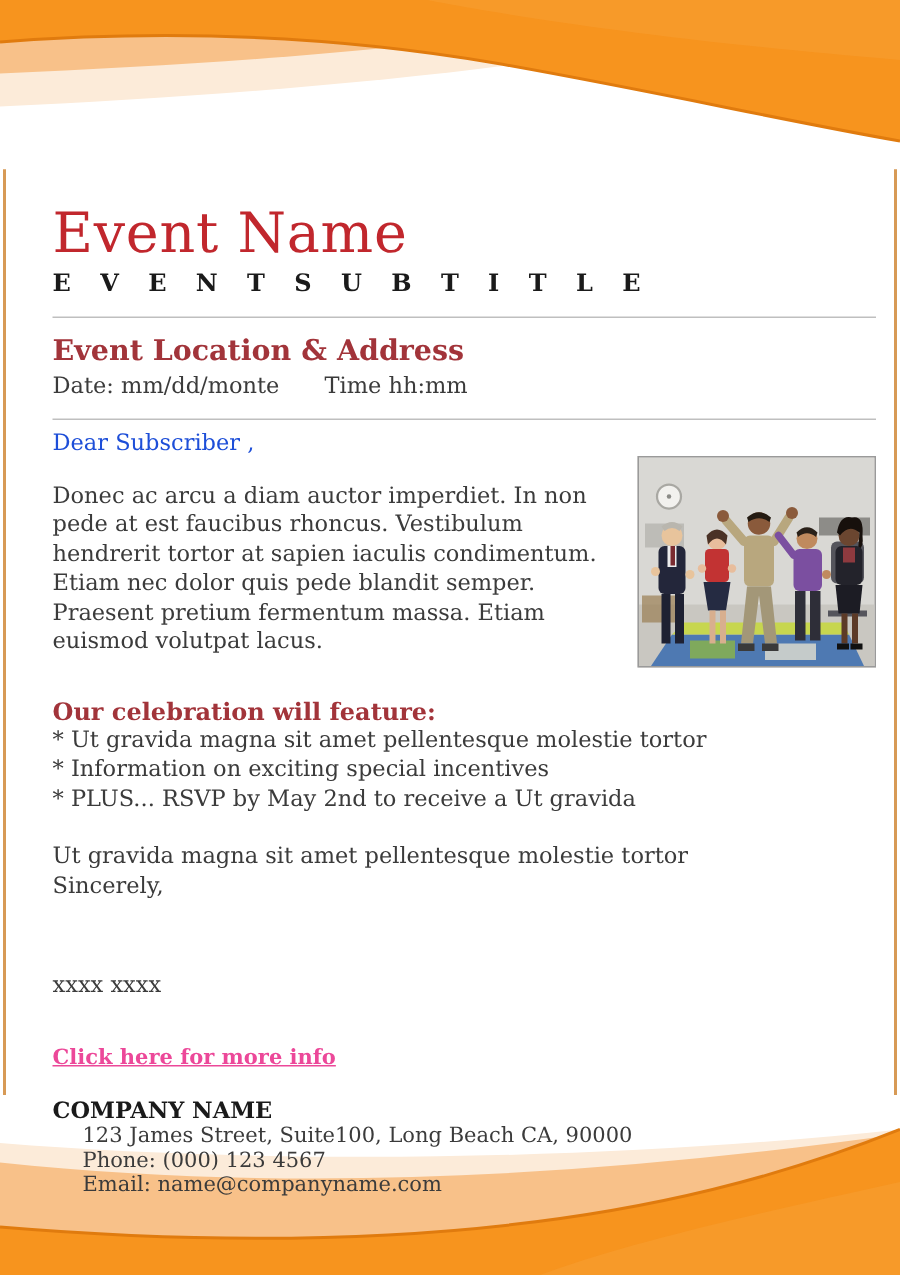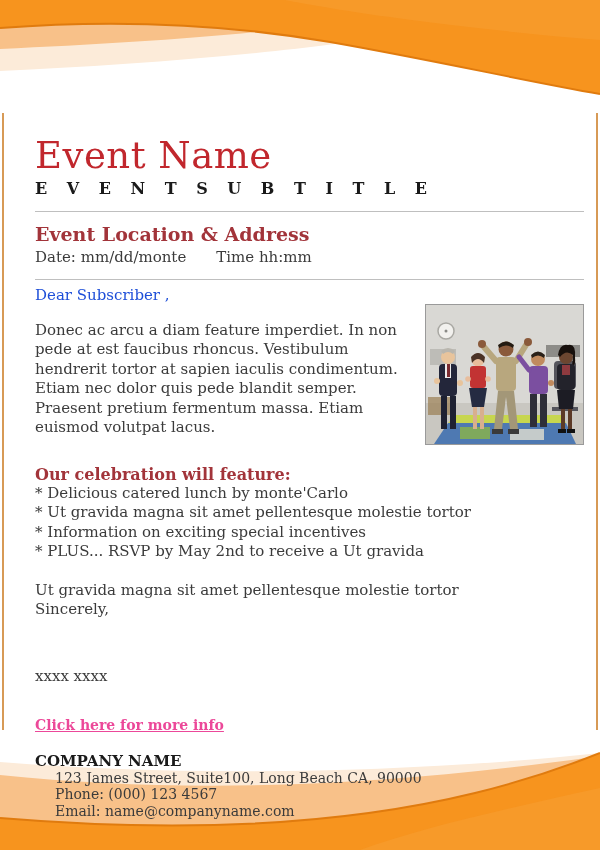--- a/index.html
+++ b/index.html
@@ -181,24 +181,23 @@
           <path d="M131,85 L149,85 L147,104 L133,104 Z" fill="#1C1C24"></path>
           <rect x="135" y="104" width="4" height="20" fill="#5C3A27"></rect>
           <rect x="142" y="104" width="4" height="20" fill="#5C3A27"></rect>
           <rect x="132" y="124" width="8" height="4" fill="#111"></rect>
           <rect x="141" y="124" width="8" height="4" fill="#111"></rect>
         </svg>
       </div>
 
       <div class="greeting">Dear Subscriber ,</div>
 
-      <div class="intro">Donec ac arcu a diam feature imperdiet. In non pede at est faucibus rhoncus. Vestibulum hendrerit tortor at sapien iaculis condimentum. Etiam nec dolor quis pede blandit semper. Praesent pretium fermentum massa. Etiam euismod volutpat lacus.</div>
+      <div class="intro">Donec ac arcu a diam auctor imperdiet. In non pede at est faucibus rhoncus. Vestibulum hendrerit tortor at sapien iaculis condimentum. Etiam nec dolor quis pede blandit semper. Praesent pretium fermentum massa. Etiam euismod volutpat lacus.</div>
 
       <div class="features-heading">Our celebration will feature:</div>
-      <div class="feature-item">* Delicious catered lunch by monte'Carlo</div>
       <div class="feature-item">* Ut gravida magna sit amet pellentesque molestie tortor</div>
       <div class="feature-item">* Information on exciting special incentives</div>
       <div class="feature-item">* PLUS... RSVP by May 2nd to receive a Ut gravida</div>
 
       <div class="closing-line">Ut gravida magna sit amet pellentesque molestie tortor</div>
       <div class="signoff">Sincerely,</div>
       <div class="signature">xxxx xxxx</div>
 
       <a class="cta-link">Click here for more info</a>
 

